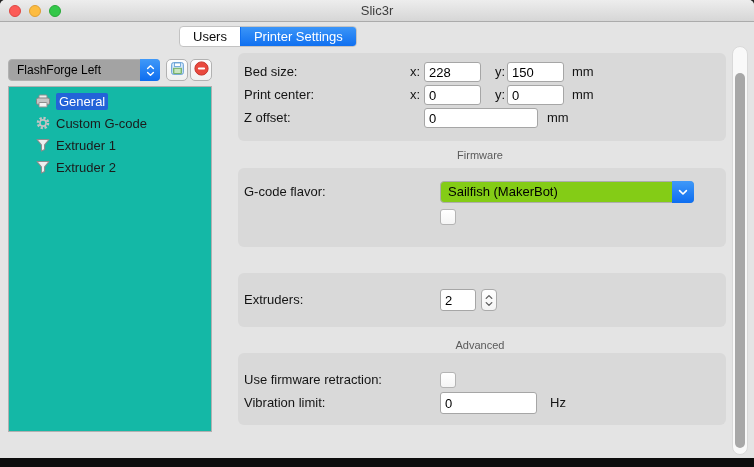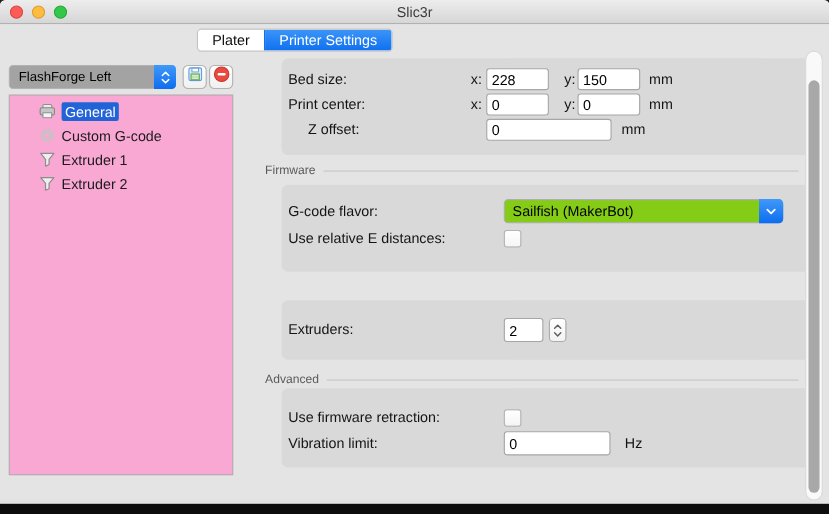--- a/index.html
+++ b/index.html
@@ -54,42 +54,42 @@
   .side-btn {
     position:absolute; top:59px; width:22px; height:22px;
     background:linear-gradient(#fefefe,#f0f0f0);
     border:1px solid #b2b2b2; border-radius:5px;
     display:flex; align-items:center; justify-content:center;
   }
   #save-btn { left:166px; }
   #delete-btn { left:190px; }
   #tree {
     position:absolute; left:8px; top:86px; width:204px; height:346px;
-    background:#f9a8d4; border:1px solid #b0b0b0; padding-top:3px;
+    background:#14b8a6; border:1px solid #b0b0b0; padding-top:3px;
   }
   .tree-row { height:22px; display:flex; align-items:center; }
   .tree-row .ticon {
     width:16px; margin-left:26px; display:flex; justify-content:center; align-items:center;
   }
   .tree-row .tlabel { margin-left:5px; font-size:13px; color:#1b1b1b; }
   .tree-row.selected .tlabel {
     background:#2363d8; color:#fff; padding:1px 3px; border-radius:2px;
   }
   
   .group-box {
     position:absolute; left:238px; width:488px;
-    background:#d9d9d9; border-radius:6px;margin-left:18px;
+    background:#d9d9d9; border-radius:6px;
   }
   #box-size { top:53px; height:88px; }
   #box-firmware { top:168px; height:79px; }
   #box-capabilities { top:273px; height:54px; }
   #box-advanced { top:353px; height:72px; }
   .sec-head {
     position:absolute; left:241px; width:485px; height:12px;
-    display:flex; align-items:center;
+    display:flex; align-items:center;flex-direction:column;
   }
   #sec-firmware { top:149px; } #sec-capabilities { top:259px; } #sec-advanced { top:339px; }
   .sec-head span { font-size:11px; color:#5a5a5a; padding-right:7px; white-space:nowrap; }
   .sec-head .line { flex:1; height:1px; background:#c6c6c6; }
   .flabel { position:absolute; font-size:13px; color:#141414; white-space:nowrap; }
   .funit  { position:absolute; font-size:13px; color:#141414; }
   .txt {
     position:absolute; border:1px solid #a6a6a6; border-radius:3px; background:#fff;
     font-family:"Liberation Sans","DejaVu Sans",sans-serif;
     font-size:13px; color:#000; padding:0 4px; outline:none;
@@ -138,21 +138,21 @@
   <div id="titlebar">
     <div class="lights">
       <div class="light red"></div>
       <div class="light yellow"></div>
       <div class="light green"></div>
     </div>
     <div class="title">Slic3r</div>
   </div>
 
   <div id="tabbar">
-    <div class="tab">Plater</div>
+    <div class="tab">Users</div>
     <div class="tab selected">Printer Settings</div>
   </div>
 
   <div id="preset-select">
     <div class="value">FlashForge Left</div>
     <div class="cap">
       <svg width="9" height="13" viewBox="0 0 9 13">
         <path d="M1.6 4.6 L4.5 1.7 L7.4 4.6" fill="none" stroke="#fff" stroke-width="1.4" stroke-linecap="round" stroke-linejoin="round"></path>
         <path d="M1.6 8.4 L4.5 11.3 L7.4 8.4" fill="none" stroke="#fff" stroke-width="1.4" stroke-linecap="round" stroke-linejoin="round"></path>
       </svg>
@@ -224,40 +224,39 @@
     <input class="txt" style="left: 269px; top: 9px; width: 57px; height: 20px;" value="150">
     <span class="funit" style="left:334px; top:9px; line-height:20px;">mm</span>
 
     <span class="flabel" style="left:6px; top:32px; line-height:20px;">Print center:</span>
     <span class="flabel" style="left:172px; top:32px; line-height:20px;">x:</span>
     <input class="txt" style="left: 186px; top: 32px; width: 57px; height: 20px;" value="0">
     <span class="flabel" style="left:257px; top:32px; line-height:20px;">y:</span>
     <input class="txt" style="left: 269px; top: 32px; width: 57px; height: 20px;" value="0">
     <span class="funit" style="left:334px; top:32px; line-height:20px;">mm</span>
 
-    <span class="flabel" style="left:24px; top:55px; line-height:20px;">Z offset:</span>
+    <span class="flabel" style="left:6px; top:55px; line-height:20px;">Z offset:</span>
     <input class="txt" style="left: 186px; top: 55px; width: 114px; height: 20px;" value="0">
     <span class="funit" style="left:309px; top:55px; line-height:20px;">mm</span>
   </div>
 
   <div id="sec-firmware" class="sec-head">
     <span>Firmware</span>
     <div class="line"></div>
   </div>
   <div id="box-firmware" class="group-box">
     <span class="flabel" style="left:6px; top:13px; line-height:22px;">G-code flavor:</span>
     <div id="flavor-select">
       <div class="value">Sailfish (MakerBot)</div>
       <div class="cap">
         <svg width="10" height="7" viewBox="0 0 10 7">
           <path d="M1.6 1.6 L5 5 L8.4 1.6" fill="none" stroke="#fff" stroke-width="1.6" stroke-linecap="round" stroke-linejoin="round"></path>
         </svg>
       </div>
     </div>
-    <span class="flabel" style="left:6px; top:41px; line-height:16px;">Use relative E distances:</span>
     <div class="checkbox" style="left:202px; top:41px;"></div>
   </div>
 
   <div id="box-capabilities" class="group-box">
     <span class="flabel" style="left:6px; top:16px; line-height:22px;">Extruders:</span>
     <input class="txt" style="left: 202px; top: 16px; width: 36px; height: 22px;" value="2">
     <div id="extruders-stepper">
       <svg width="8" height="6" viewBox="0 0 8 6">
           <path d="M1.2 4.4 L4 1.6 L6.8 4.4" fill="none" stroke="#5d5d5d" stroke-width="1.3" stroke-linecap="round" stroke-linejoin="round"></path>
         </svg>

